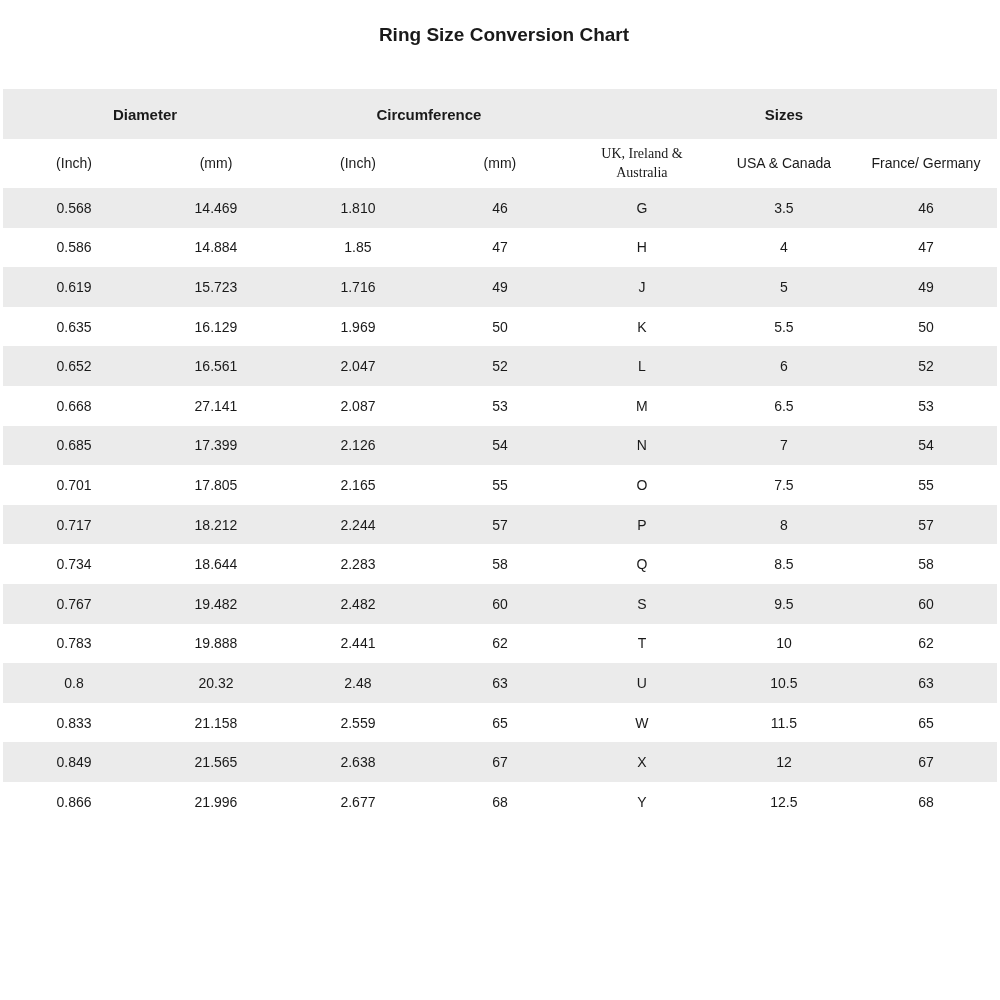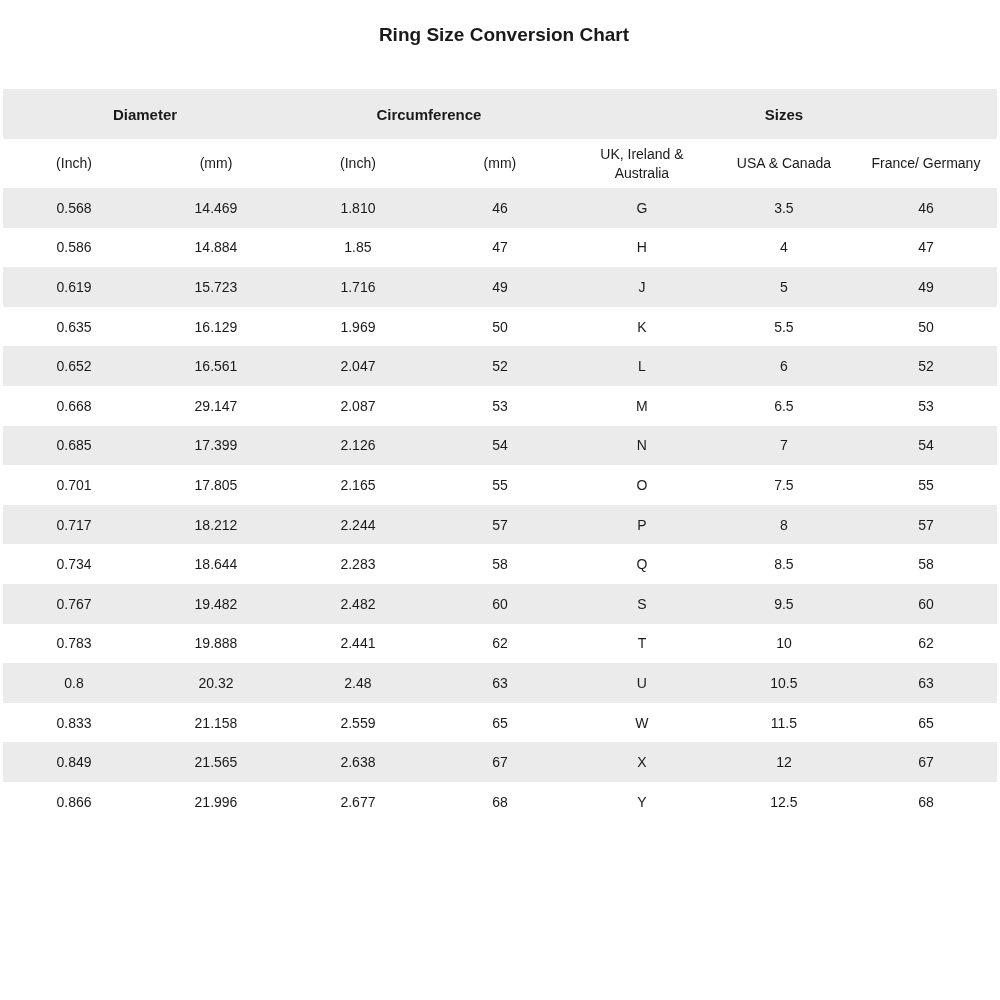--- a/index.html
+++ b/index.html
@@ -35,20 +35,21 @@
   tr.col-header-row th {
     height: 49px;
     background: #ffffff;
     font-size: 14px; font-weight: 400;
     line-height: 1.3;
     padding: 0 2px;
   }
   tr.col-header-row th .wrap-narrow {
     display: inline-block;
     max-width: 112px;
+    font-family: Liberation Serif, serif;
   }
   tbody td {
     height: 39.6px;
     font-size: 14px; font-weight: 400;
     background: transparent;
   }
   tbody tr:nth-child(odd) { background: #ebebeb; }
   tbody tr:nth-child(even) { background: #ffffff; }
 </style>
 </head>
@@ -125,21 +126,21 @@
           <td>0.652</td>
           <td>16.561</td>
           <td>2.047</td>
           <td>52</td>
           <td>L</td>
           <td>6</td>
           <td>52</td>
         </tr>
         <tr>
           <td>0.668</td>
-          <td>29.147</td>
+          <td>27.141</td>
           <td>2.087</td>
           <td>53</td>
           <td>M</td>
           <td>6.5</td>
           <td>53</td>
         </tr>
         <tr>
           <td>0.685</td>
           <td>17.399</td>
           <td>2.126</td>

